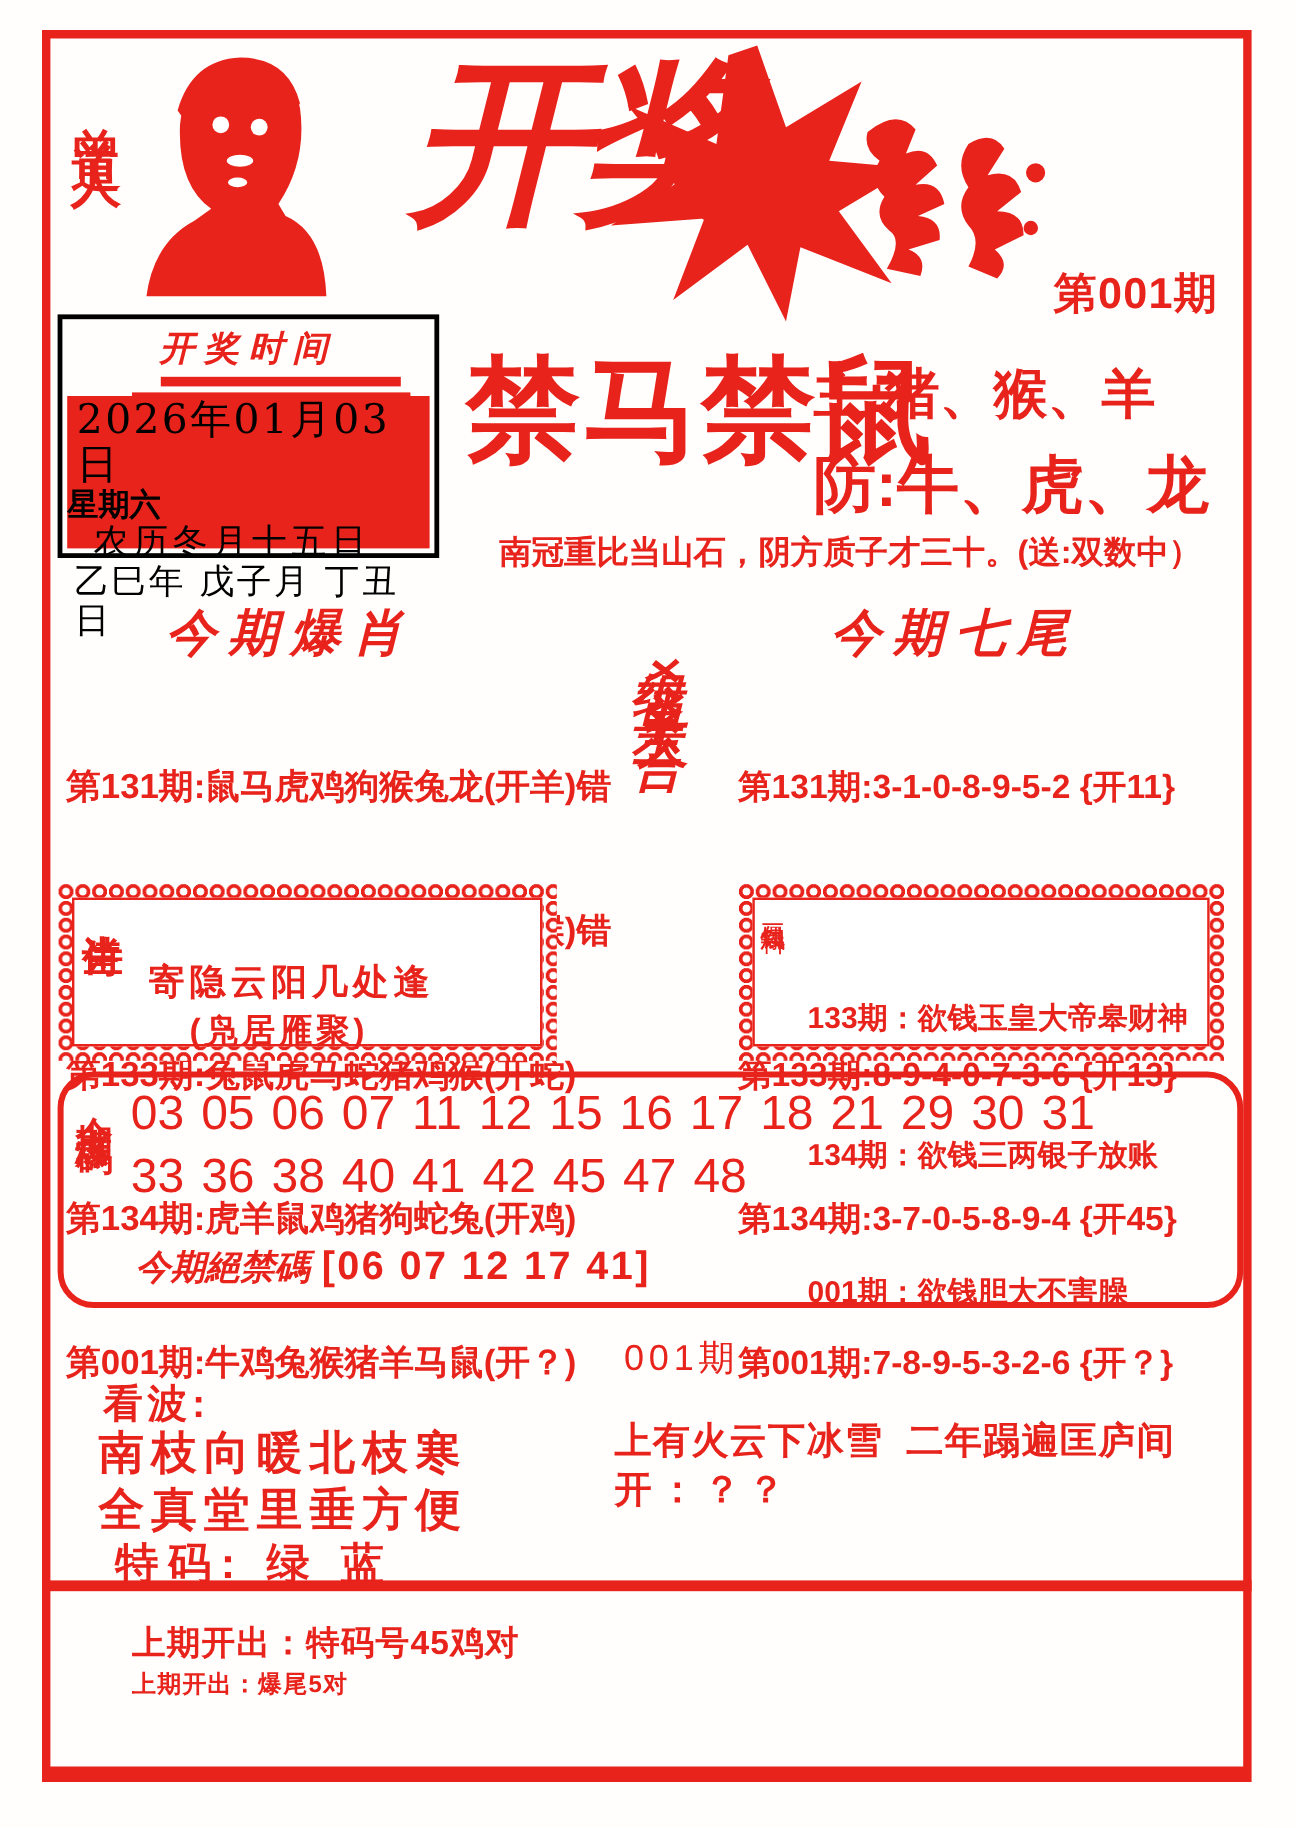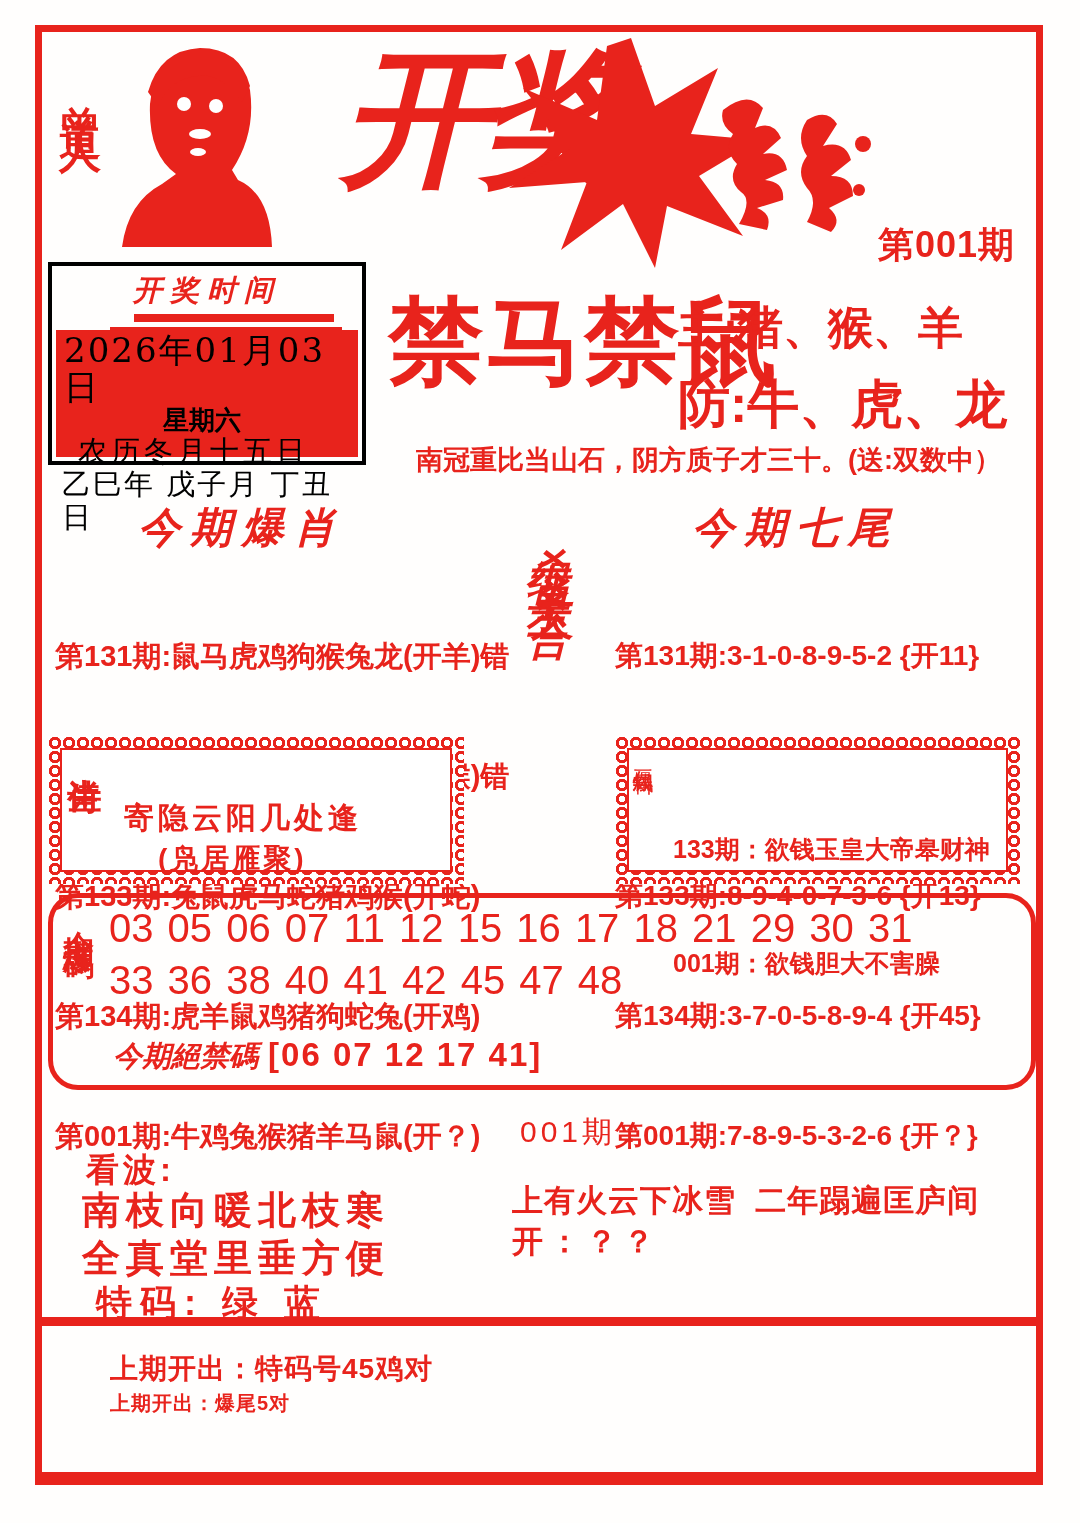--- a/index.html
+++ b/index.html
@@ -20,21 +20,21 @@
   
   .drawbox{left:48px;top:262px;width:318px;height:203px;box-sizing:border-box;border:4px solid #000000;}
   .drawbox-title{margin-top:5px;text-align:center;font-size:29px;letter-spacing:8px;
                  font-family:"DejaVu Serif",serif;font-weight:bold;font-style:italic;}
   .bar{background:#e8231c;height:8px;}
   .bar1{width:200px;margin:3px 0 0 82px;}
   .bar2{width:232px;margin:5px 0 0 58px;}
   .drawbox-red{position:absolute;left:4px;right:4px;bottom:4px;top:64px;background:#e8231c;color:#000000;
                font-family:"DejaVu Serif",serif;padding-top:2px;}
   .d-date{font-size:34px;line-height:37px;padding-left:8px;letter-spacing:2px;}
-  .d-week{font-size:26px;line-height:29px;text-align:center;padding-right:10px;
+  .d-week{font-size:26px;line-height:29px;text-align:left;padding-right:10px;
           font-family:Liberation Sans, sans-serif;font-weight:bold;}
   .d-lunar{font-size:29px;line-height:33px;padding-left:22px;letter-spacing:4px;}
   .d-ganzhi{font-size:29px;line-height:33px;padding-left:6px;letter-spacing:2px;}
   
   .h-title{left:388px;top:294px;font-size:96px;line-height:1;font-family:"DejaVu Serif",serif;
            font-weight:bold;letter-spacing:2px;}
   .h-main{left:678px;top:298px;font-size:45px;font-weight:bold;}
   .h-guard{left:678px;top:370px;font-size:52px;font-weight:bold;}
   .h-hint{left:416px;top:442px;font-size:27px;font-weight:bold;}
   
@@ -161,20 +161,21 @@
       <div class="poem-l2">寄隐云阳几处逢</div>
       <div class="poem-note">(凫居雁聚)</div>
     </div>
   </div>
 
   <div class="abs chainbox moneybox">
     <div class="chain-inner">
       <div class="money-label">三句爆钱料</div>
       <div class="money-rows">
         <div>133期：欲钱玉皇大帝皋财神</div>
+        <div>134期：欲钱三两银子放账</div>
         <div>001期：欲钱胆大不害臊</div>
       </div>
     </div>
   </div>
 
   <div class="abs numbox">
     <div class="num-label">今期爆碼</div>
     <div class="num-row num-row1">03 05 06 07 11 12 15 16 17 18 21 29 30 31</div>
     <div class="num-row num-row2">33 36 38 40 41 42 45 47 48</div>
     <div class="forbidden">

